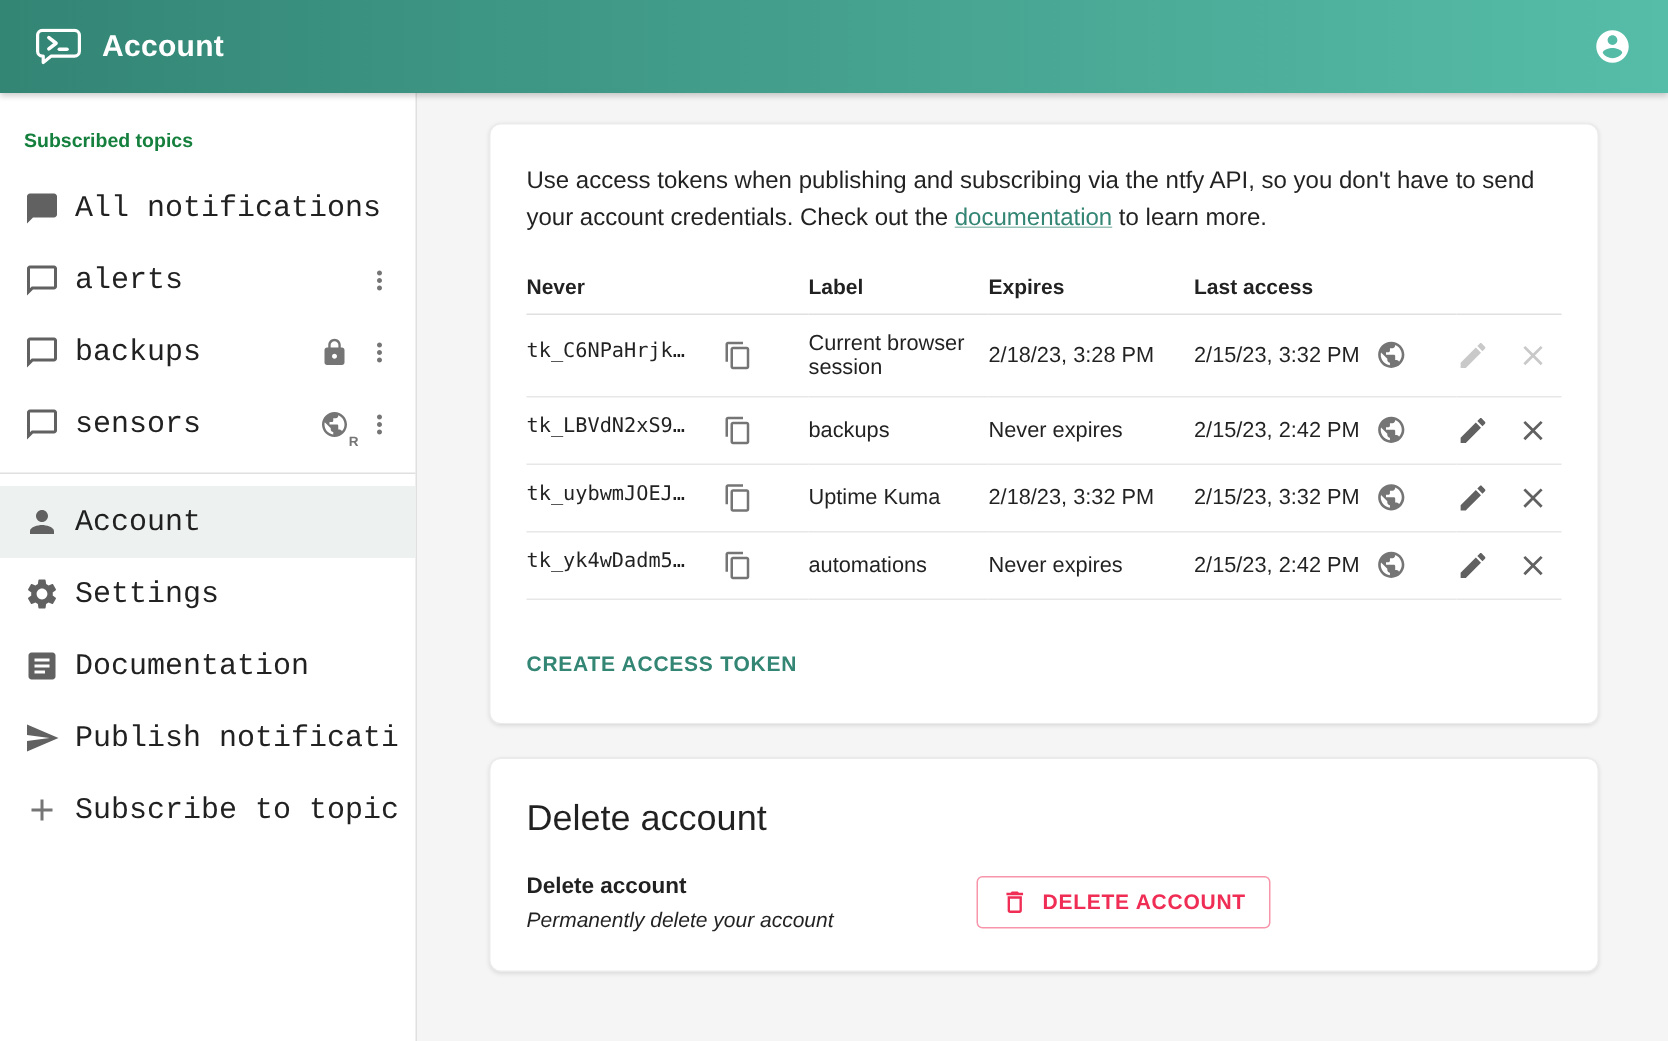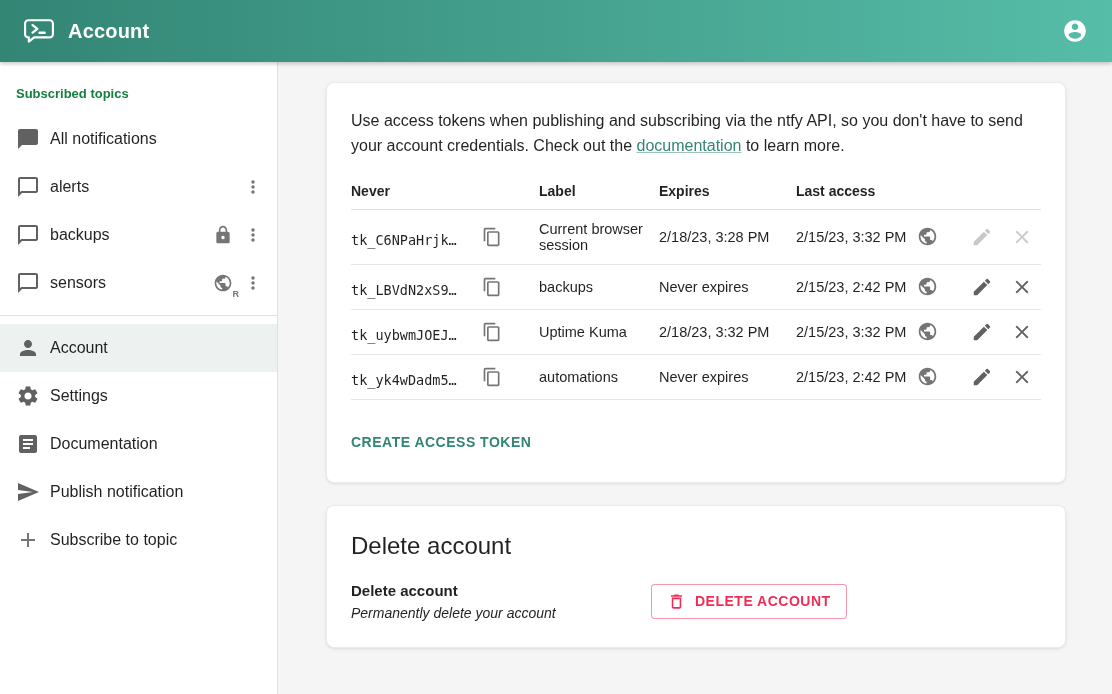--- a/index.html
+++ b/index.html
@@ -19,22 +19,22 @@
   
   .sidebar { position:absolute; left:0; top:62px; width:278px; height:632px;
     background:#fff; border-right:1px solid #e0e0e0; padding-top:14px; }
   .section-label { color:#15803d; font-size:13px; font-weight:700;
     padding:10px 16px 14px 16px; }
   .side-item { height:48px; display:flex; align-items:center; padding:0 12px 0 16px;
     cursor:pointer; }
   .side-item.selected { background:#edf2f0; }
   .side-item .s-icon { width:24px; height:24px; margin-right:10px; flex:none;
     display:flex; align-items:center; justify-content:center; }
-  .side-item .s-label { font-size:16px; color:rgba(0,0,0,0.87); flex:1;
-    white-space:nowrap; overflow:hidden; }
+  .side-item .s-label { font-size:20px; color:rgba(0,0,0,0.87); flex:1;
+    white-space:nowrap; overflow:hidden;font-family:Liberation Mono, monospace; }
   .side-item .badge { width:24px; height:24px; margin-right:6px; flex:none;
     display:flex; align-items:center; justify-content:center; position:relative; }
   .globe-r { position:relative; }
   .globe-r .r-sub { position:absolute; right:-4px; bottom:-4px; font-size:9px;
     color:#757575; font-weight:700; }
   .kebab { width:24px; height:24px; flex:none; cursor:pointer;
     display:flex; align-items:center; justify-content:center; }
   .divider { height:1px; background:#e0e0e0; margin:8px 0; }
 
   svg.mi { display:block; }
@@ -53,21 +53,21 @@
     text-decoration-color:rgba(51,133,116,0.5); cursor:pointer; }
 
   
   table.tokens { margin-top:14px; width:100%; border-collapse:collapse; }
   table.tokens th { text-align:left; font-size:14px; font-weight:700;
     color:rgba(0,0,0,0.87); padding:10px 8px 10px 0; border-bottom:1px solid #e0e0e0; }
   table.tokens td { font-size:14.5px; color:rgba(0,0,0,0.87);
     padding:11px 8px 11px 0; border-bottom:1px solid #e7e7e7; vertical-align:middle; }
   col.c-token { width:188px; } col.c-label { width:120px; }
   col.c-expires { width:137px; } col.c-last { width:auto; } col.c-actions { width:68px; }
-  .token-cell { display:flex; align-items:flex-end; gap:24px; }
+  .token-cell { display:flex; align-items:flex-start; gap:24px; }
   .token-text { font-family:"DejaVu Sans Mono", monospace; font-size:13.5px; }
   .icon-btn { width:22px; height:22px; border:none; background:none; padding:0;
     cursor:pointer; color:#757575; display:inline-flex; align-items:center;
     justify-content:center; }
   .icon-btn.dark { color:#616161; }
   .icon-btn.disabled { color:#c9c9c9; cursor:default; }
   .italic { }
   .last-cell { display:flex; align-items:center; gap:10px; }
   .actions-cell { display:flex; align-items:center; justify-content:flex-end; gap:18px; }
   .create-btn { margin-top:28px; background:none; border:none; color:#338574;

